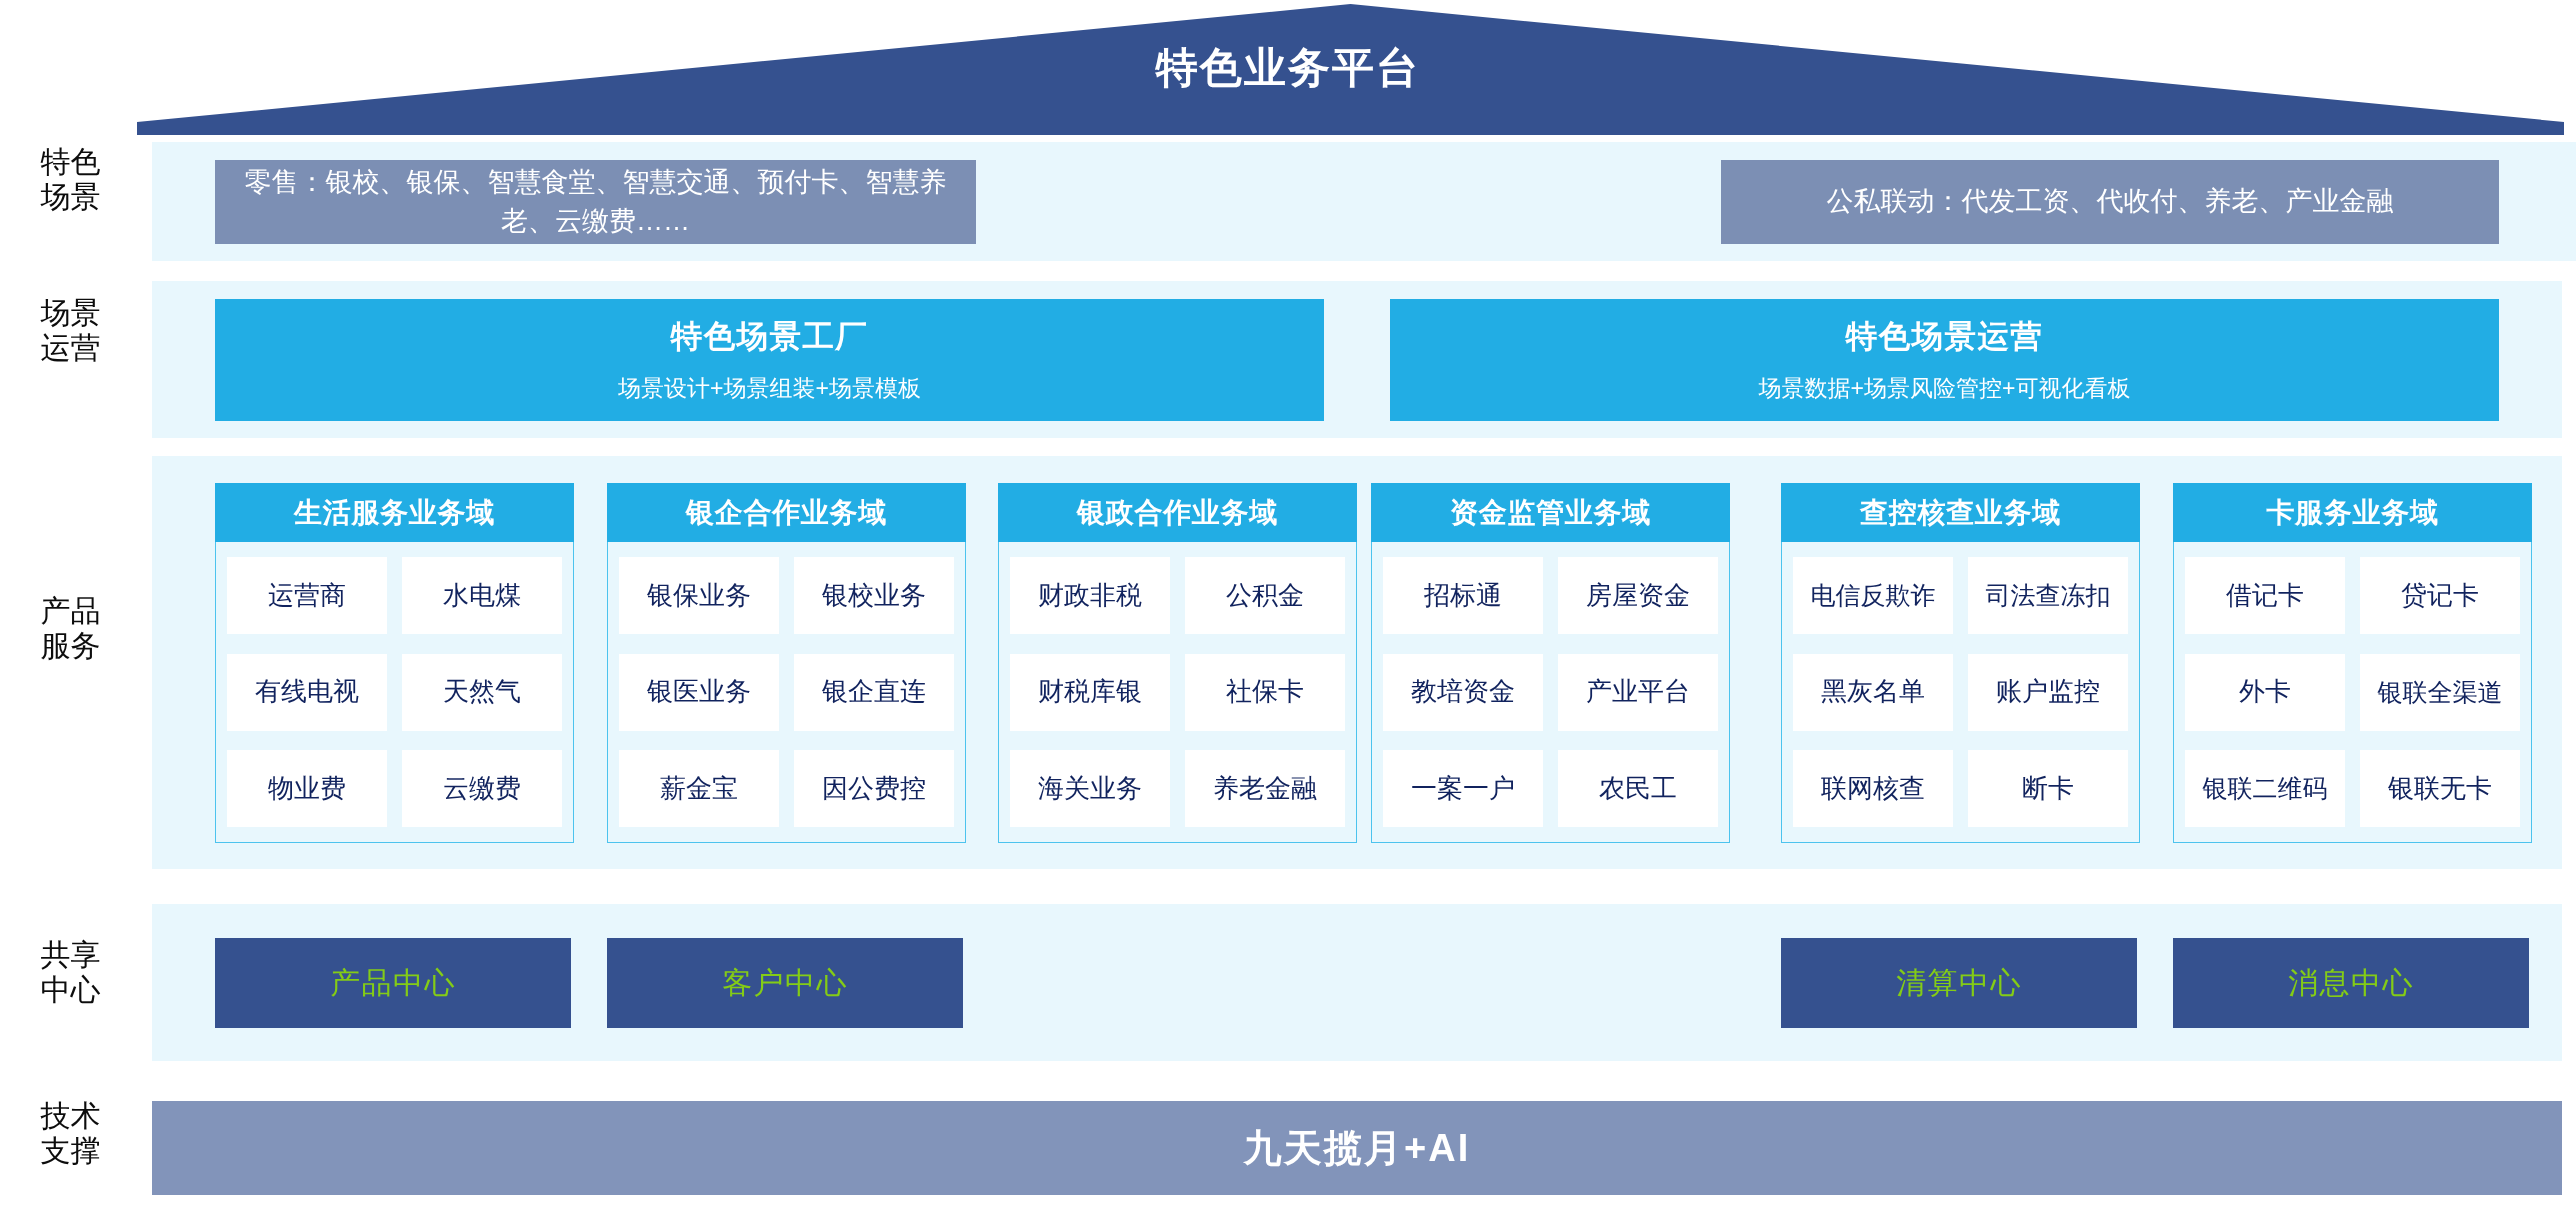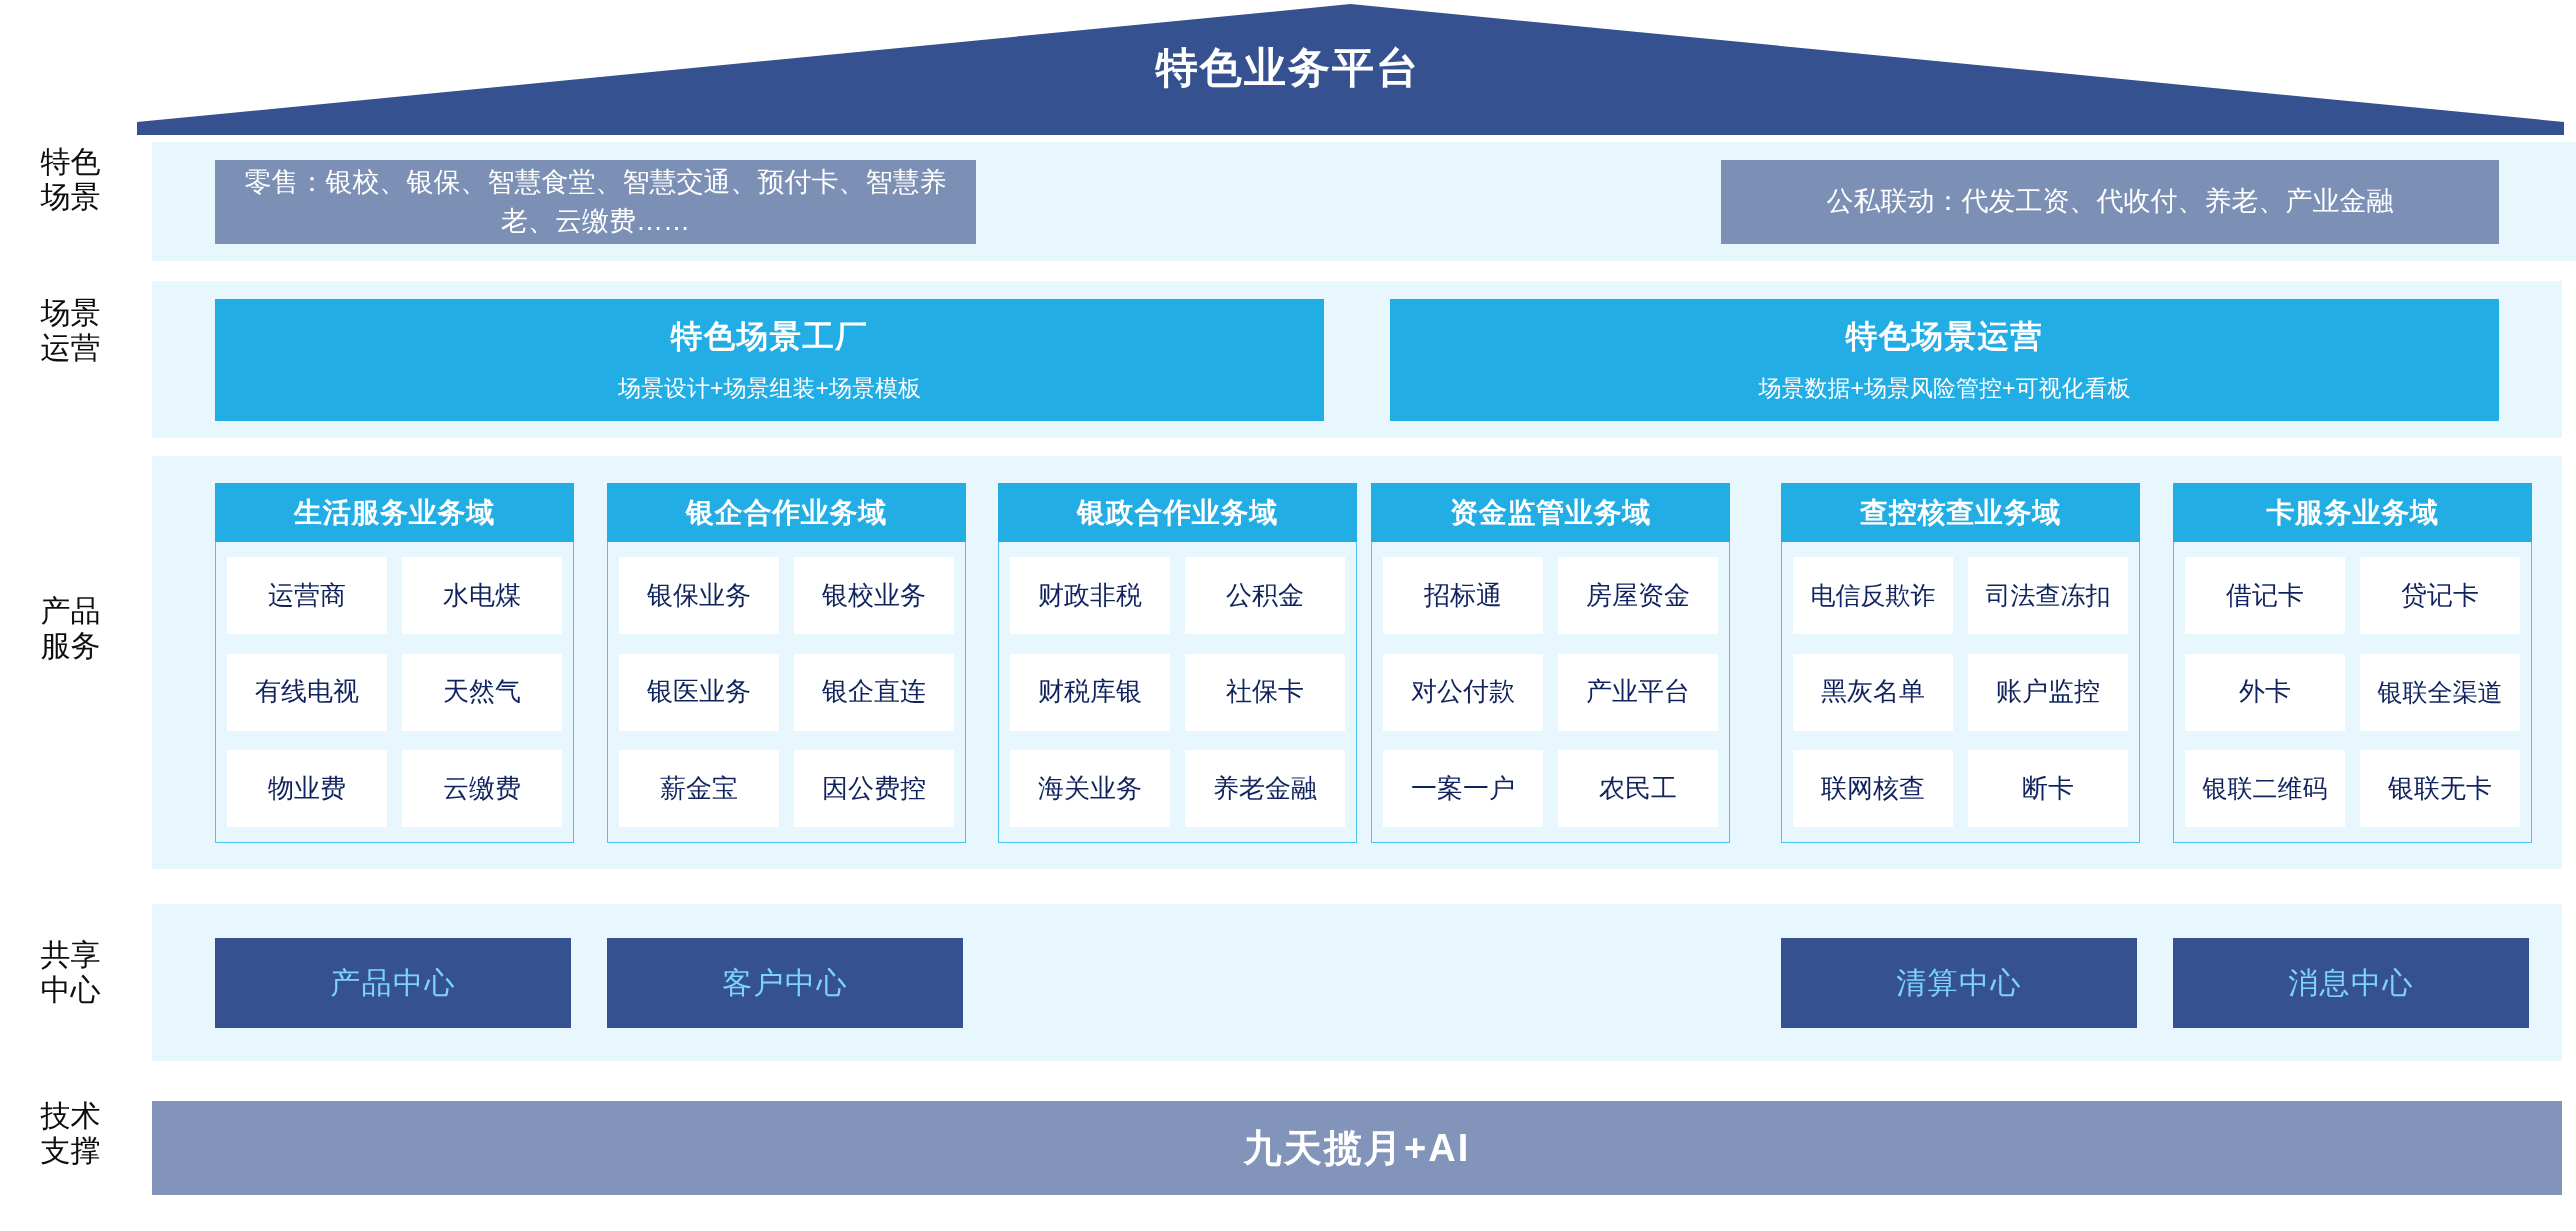--- a/index.html
+++ b/index.html
@@ -34,21 +34,21 @@
   .dom-col{position:absolute;top:483px;width:359px;height:359px;}
   .dom-head{height:59px;background:#22ade4;color:#ffffff;font-size:28px;font-weight:bold;
     display:flex;align-items:center;justify-content:center;letter-spacing:0.7px;}
   .dom-body{height:301px;box-sizing:border-box;border:1.4px solid #4cc3ee;border-top:none;
     background:#e8f7fd;padding:15px 11px;display:flex;flex-direction:column;justify-content:space-between;}
   .dom-row{display:flex;gap:15px;height:77px;}
   .dom-cell{flex:1;background:#ffffff;display:flex;align-items:center;justify-content:center;
     text-align:center;font-size:26px;line-height:1.15;color:#11235e;}
   .dom-cell.two-line{font-size:25px;}
   
-  .ctr-box{position:absolute;background:#35518f;color:#7dd3fc;
+  .ctr-box{position:absolute;background:#35518f;color:#84cc16;
     display:flex;align-items:center;justify-content:center;font-size:30px;letter-spacing:1.4px;}
   
   #found-bar{position:absolute;left:152px;top:1101px;width:2410px;height:94px;
     background:#8294ba;color:#ffffff;display:flex;align-items:center;justify-content:center;
     font-size:38px;font-weight:bold;letter-spacing:2.1px;}
 </style>
 </head>
 <body>
 
 <div id="roof-wrap">
@@ -150,21 +150,21 @@
 </div>
 
 <div class="dom-col" style="left:1323px;padding-left:48px;">
   <div class="dom-head">资金监管业务域</div>
   <div class="dom-body">
     <div class="dom-row">
       <div class="dom-cell">招标通</div>
       <div class="dom-cell">房屋资金</div>
     </div>
     <div class="dom-row">
-      <div class="dom-cell">对公付款</div>
+      <div class="dom-cell">教培资金</div>
       <div class="dom-cell">产业平台</div>
     </div>
     <div class="dom-row">
       <div class="dom-cell">一案一户</div>
       <div class="dom-cell">农民工</div>
     </div>
   </div>
 </div>
 
 <div class="dom-col" style="left:1781px;">

